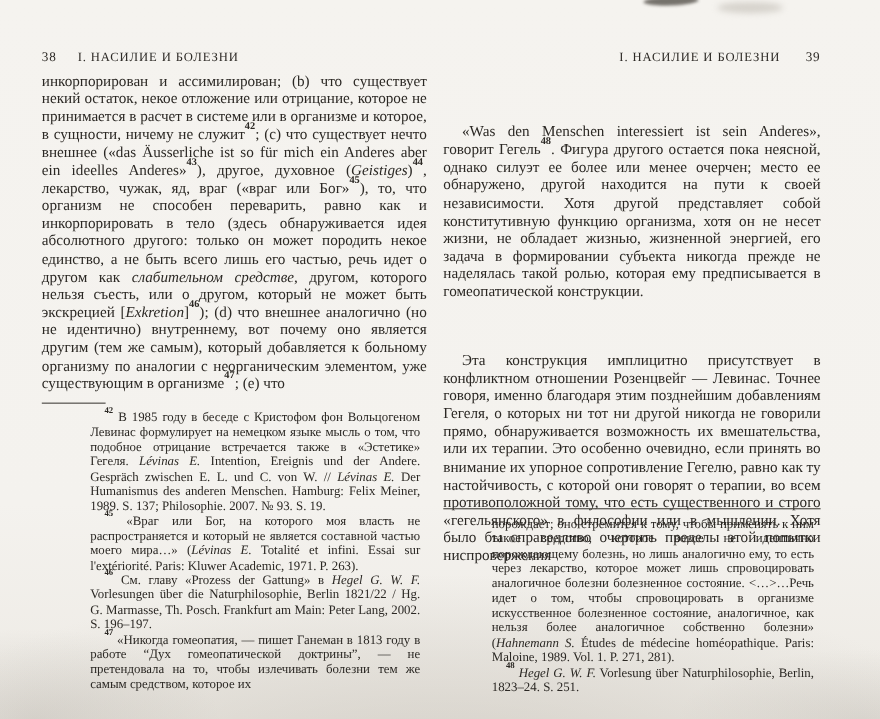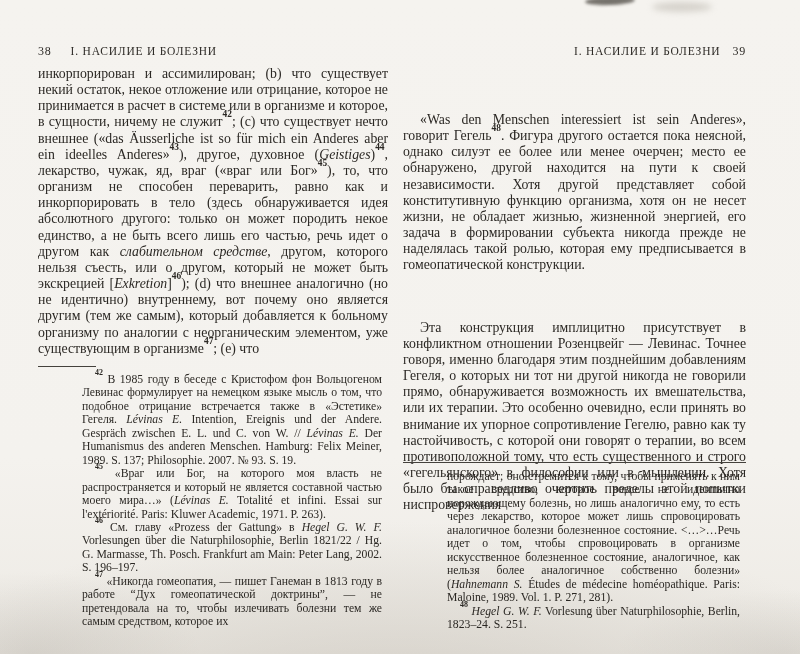--- a/index.html
+++ b/index.html
@@ -27,21 +27,21 @@
   .page.left  { left:38px;  width:350px; }
   .page.right { left:403px; width:343px; }
 
   .running-head {
     font-size:11.5px; letter-spacing:0.8px; color:#2e2b27;
     display:flex; align-items:baseline;font-family:Liberation Serif, serif;
   }
   .page.right .running-head { justify-content:flex-end; }
   .running-head .pagenum { font-size:12px; }
   .page.left  .running-head .headtitle { margin-left:19px; }
-  .page.right .running-head .pagenum   { margin-left:12px; }
+  .page.right .running-head .pagenum   { margin-left:23px; }
 
   .body-text { position:absolute; top:22px; left:0; right:0; }
   .para {
     margin:0; text-align:justify; font-size:13.8px; line-height:16.15px;
     hyphens:auto; -webkit-hyphens:auto;
   }
   .para.indent { text-indent:17px;margin-top:46px; }
 
   .fnsep { position:absolute; left:0; border-top:1.2px solid #44413c; height:0; }
   .page.left  .fnsep { top:322px; width:58px; }

